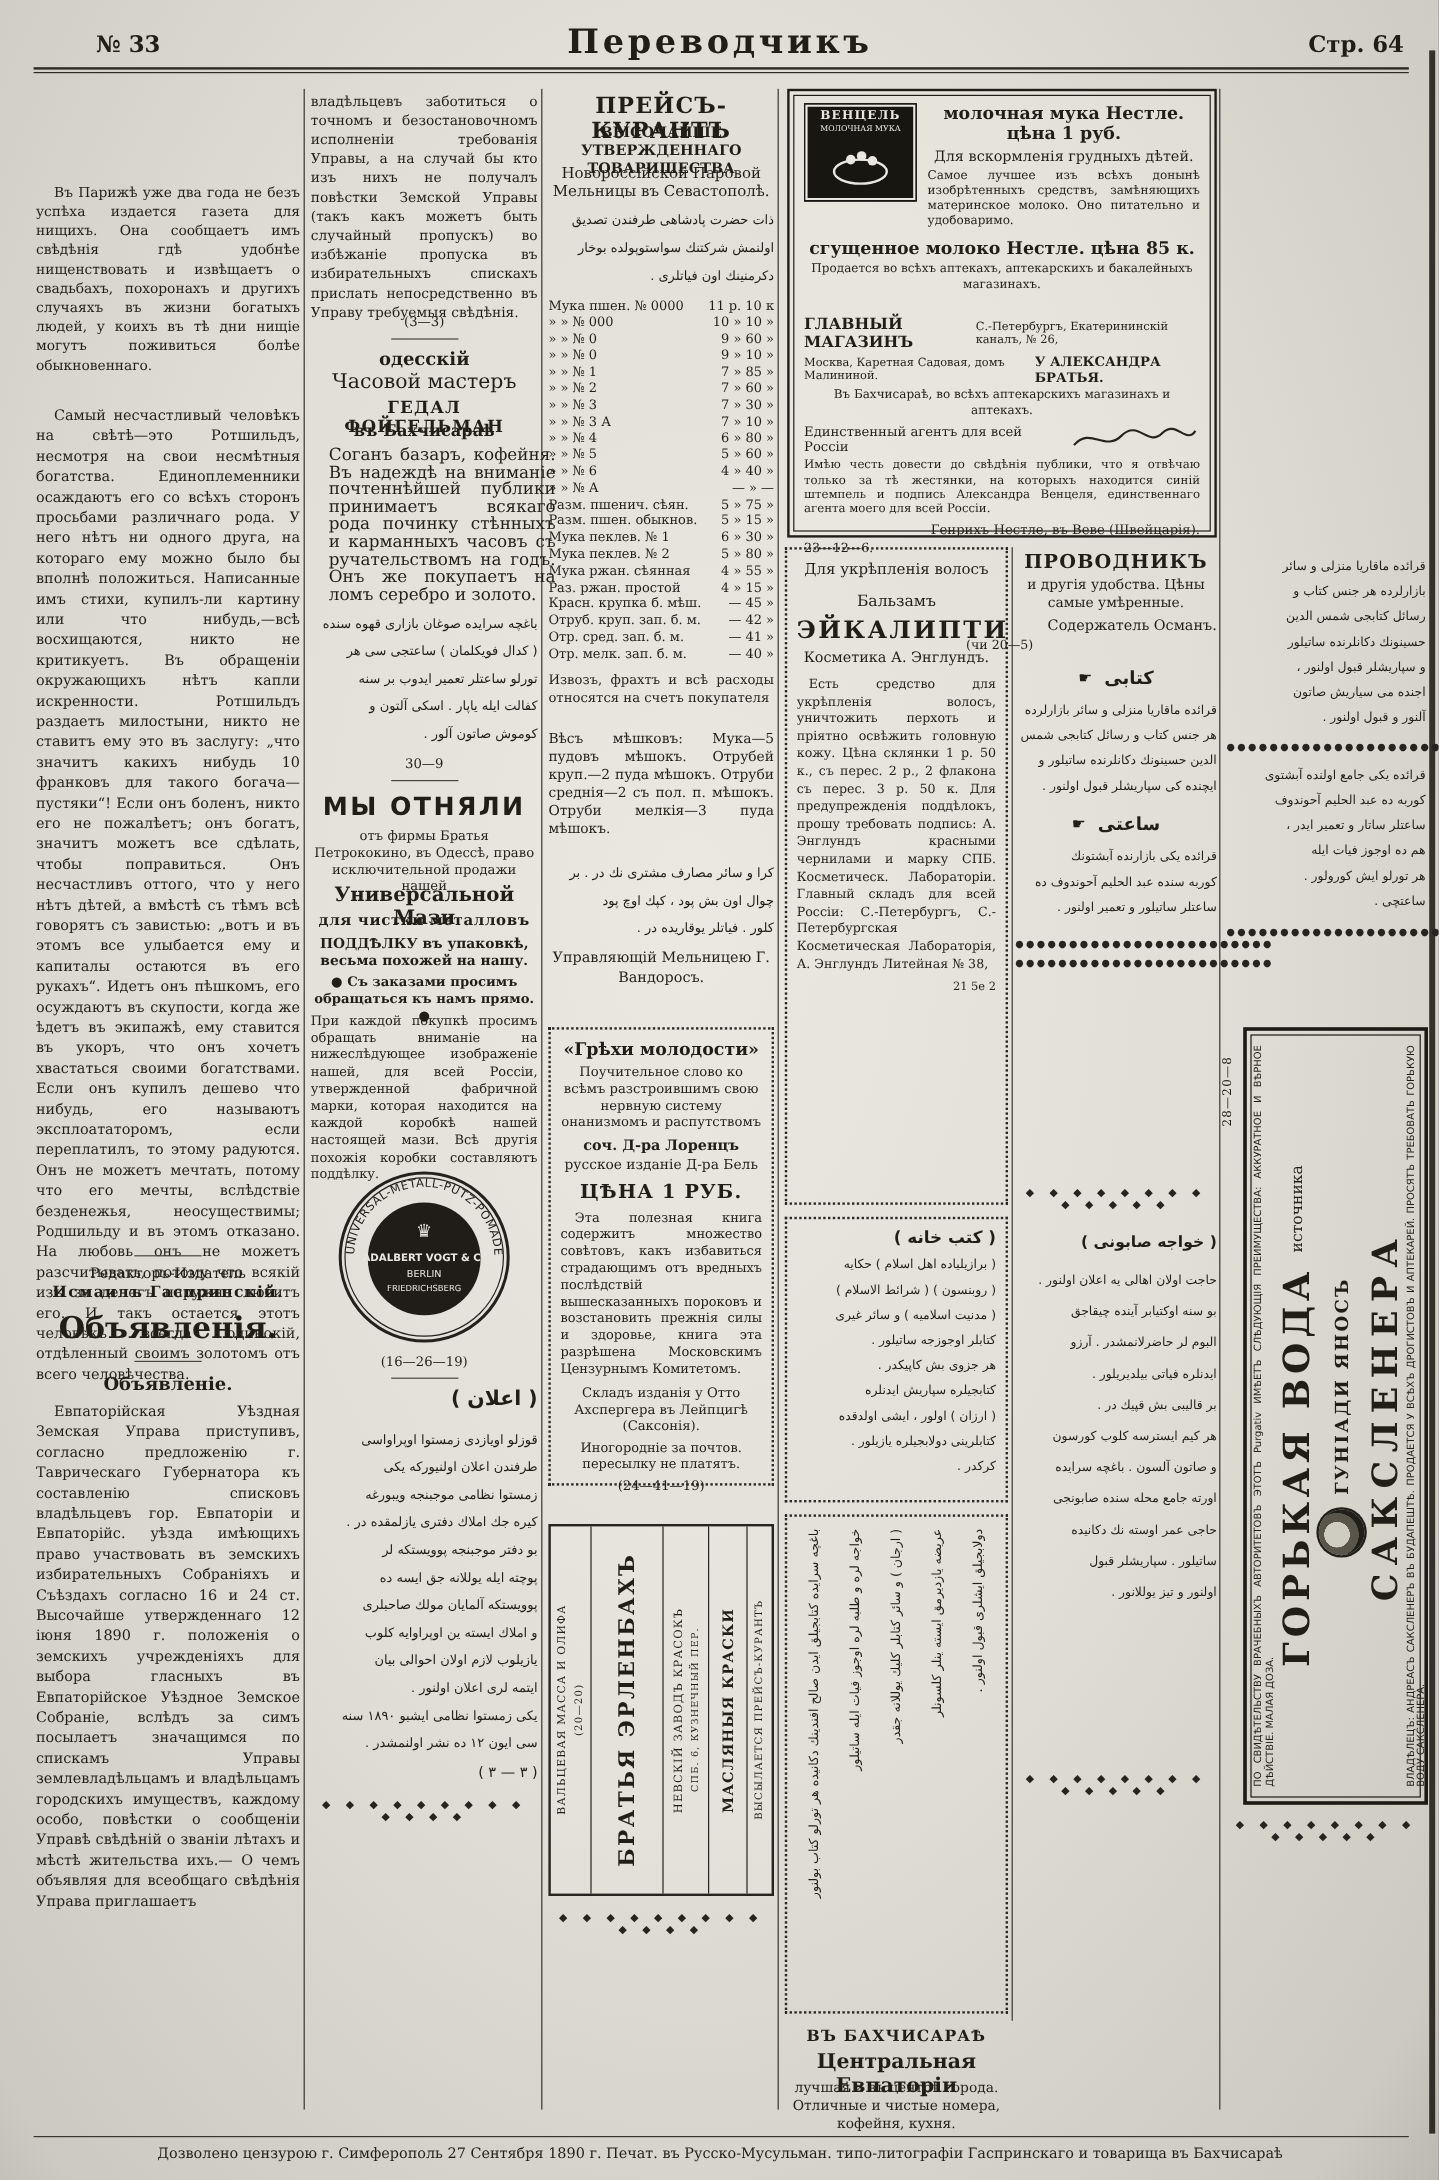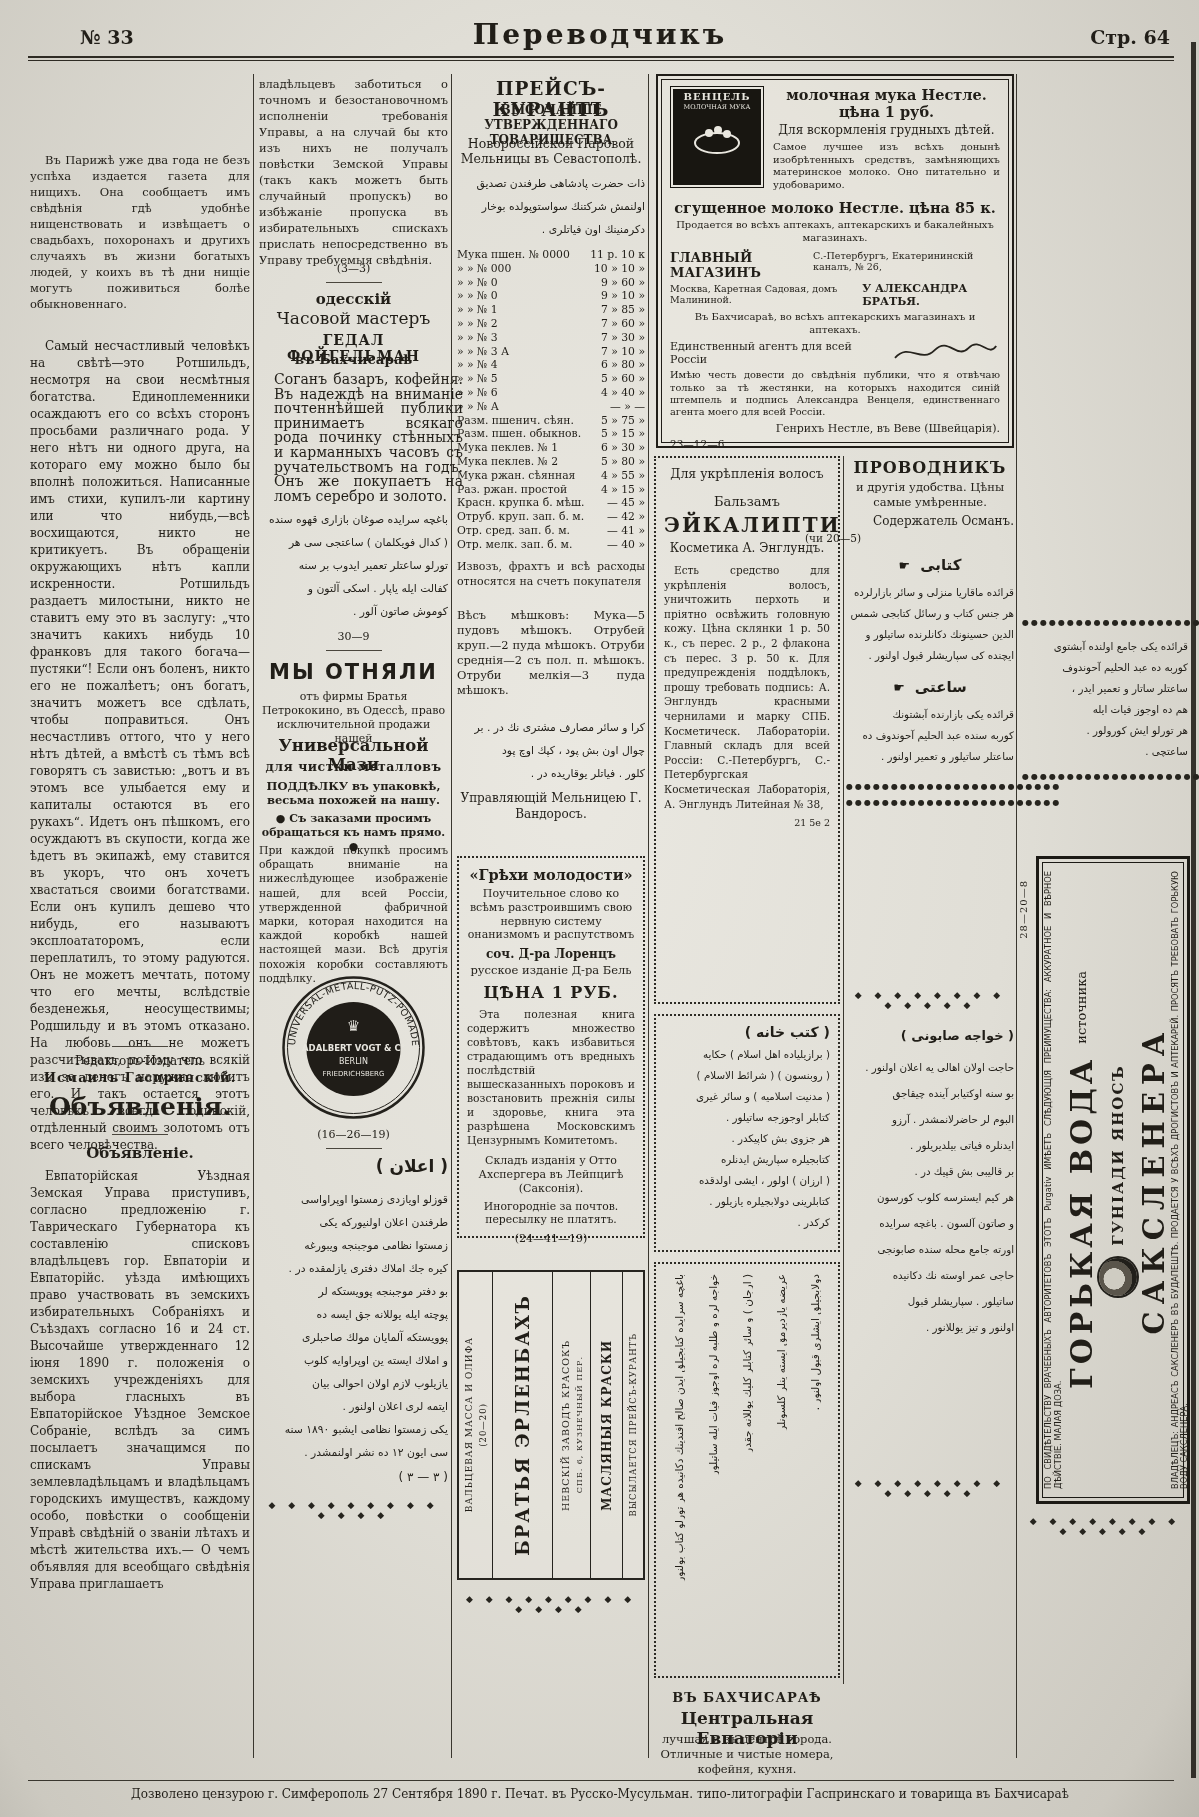--- a/index.html
+++ b/index.html
@@ -20,21 +20,21 @@
   .arline{font-size:10.8px;line-height:23px}
   .arline6{font-size:10.3px;line-height:21px}
   .prow{display:flex;justify-content:space-between;font-size:10.8px;line-height:13.8px}
   .dotbox{border:2px dotted #2c2a24;position:absolute;padding:8px 8px}
   .ornrow{letter-spacing:5px;font-size:9px;text-align:center;color:#26241e}
   .beads{letter-spacing:2px;font-size:8px;text-align:center;color:#26241e}
   .vtext{writing-mode:vertical-rl;transform:rotate(180deg);white-space:nowrap;letter-spacing:1px}
   
   .nestle{position:absolute;left:656px;top:74px;width:358px;height:374px;border:2px solid #201d18;
     outline:1px solid #201d18;outline-offset:-6px;padding:10px 12px;background:rgba(240,238,230,.35)}
-  .wenzel{width:94px;height:102px;background:#181611;color:#e9e7df;border:1px solid #181611;
+  .wenzel{width:94px;height:82px;background:#181611;color:#e9e7df;border:1px solid #181611;
     box-shadow:inset 0 0 0 2px #e9e7df;padding:4px 3px;text-align:center;flex:none}
   
   .erl{position:absolute;left:457px;top:1270px;width:188px;height:310px;border:2px solid #26241f;display:flex;background:rgba(238,236,228,.3)}
   .erl-cell{border-right:1px solid #26241f;display:flex;align-items:center;justify-content:center;gap:4px}
   .erl-cell:last-child{border-right:none}
   
   .sax{position:absolute;left:1036px;top:856px;width:154px;height:648px;border:3px solid #1c1a15;
     outline:1px solid #1c1a15;outline-offset:-7px;overflow:hidden}
   .sax-in{position:absolute;left:0;top:642px;width:642px;height:148px;transform:rotate(-90deg);
     transform-origin:0 0;display:flex;flex-direction:column;justify-content:space-between;padding:5px 12px}
@@ -300,21 +300,21 @@
         </svg>
       </div>
       <div style="flex:1">
         <div class="c b" style="font-size:14.5px;line-height:17px">молочная мука Нестле. цѣна 1 руб.</div>
         <div class="c" style="font-size:12px;margin-top:3px">Для вскормленія грудныхъ дѣтей.</div>
         <div class="j" style="font-size:10px;line-height:12.6px;margin-top:4px">Самое лучшее изъ всѣхъ донынѣ изобрѣтенныхъ средствъ, замѣняющихъ материнское молоко. Оно питательно и удобоваримо.</div>
       </div>
     </div>
     <div class="c b" style="font-size:14.5px;margin-top:8px">сгущенное молоко Нестле. цѣна 85 к.</div>
     <div class="c" style="font-size:10px;line-height:12.5px;margin-top:3px">Продается во всѣхъ аптекахъ, аптекарскихъ и бакалейныхъ магазинахъ.</div>
-    <div style="display:flex;justify-content:space-between;align-items:flex-start;margin-top:6px">
+    <div style="display:flex;justify-content:space-between;align-items:center;margin-top:19px">
       <span class="b" style="font-size:13px">ГЛАВНЫЙ МАГАЗИНЪ</span>
       <span style="font-size:9.5px">С.-Петербургъ, Екатерининскій каналъ, № 26,</span>
     </div>
     <div style="display:flex;justify-content:space-between;align-items:baseline;margin-top:2px">
       <span style="font-size:9.5px">Москва, Каретная Садовая, домъ Малининой.</span>
       <span class="b" style="font-size:11px">У АЛЕКСАНДРА БРАТЬЯ.</span>
     </div>
     <div class="c" style="font-size:10px;line-height:12.5px;margin-top:3px">Въ Бахчисараѣ, во всѣхъ аптекарскихъ магазинахъ и аптекахъ.</div>
     <div style="display:flex;justify-content:space-between;align-items:center;margin-top:4px">
       <span style="font-size:11px">Единственный агентъ для всей Россіи</span>
@@ -406,20 +406,29 @@
       <div class="arline6" style="line-height:26px">بر قاليبی بش قپيك در .</div>
       <div class="arline6" style="line-height:26px">هر كيم ايسترسه كلوب كورسون</div>
       <div class="arline6" style="line-height:26px">و صاتون آلسون . باغچه سرايده</div>
       <div class="arline6" style="line-height:26px">اورته جامع محله سنده صابونجی</div>
       <div class="arline6" style="line-height:26px">حاجی عمر اوسته نك دكانيده</div>
       <div class="arline6" style="line-height:26px">ساتيلور . سپاريشلر قبول</div>
       <div class="arline6" style="line-height:26px">اولنور و تيز يوللانور .</div>
     </div>
   <div class="abs ornrow" style="left:846px;top:1478px;width:168px">◆ ◆ ◆ ◆ ◆ ◆ ◆ ◆ ◆ ◆ ◆ ◆ ◆</div>
 
+  <div class="abs ar" style="left:1022px;top:462px;width:166px">
+      <div class="arline6">قرائده ماقاريا منزلی و سائر</div>
+      <div class="arline6">بازارلرده هر جنس كتاب و</div>
+      <div class="arline6">رسائل كتابجی شمس الدين</div>
+      <div class="arline6">حسينونك دكانلرنده ساتيلور</div>
+      <div class="arline6">و سپاريشلر قبول اولنور ،</div>
+      <div class="arline6">اجنده می سياريش صاتون</div>
+      <div class="arline6">آلنور و قبول اولنور .</div>
+    </div>
   <div class="abs beads" style="left:1022px;top:618px;width:166px">●●●●●●●●●●●●●●●●●●●●●●●●</div>
   <div class="abs ar" style="left:1022px;top:636px;width:166px">
       <div class="arline6">قرائده يكی جامع اولنده آبشتوی</div>
       <div class="arline6">كوربه ده عبد الحليم آحوندوف</div>
       <div class="arline6">ساعتلر ساتار و تعمير ايدر ،</div>
       <div class="arline6">هم ده اوجوز فيات ايله</div>
       <div class="arline6">هر تورلو ايش كورولور .</div>
       <div class="arline6">ساعتچی .</div>
     </div>
   <div class="abs beads" style="left:1022px;top:772px;width:166px">●●●●●●●●●●●●●●●●●●●●●●●●</div>

